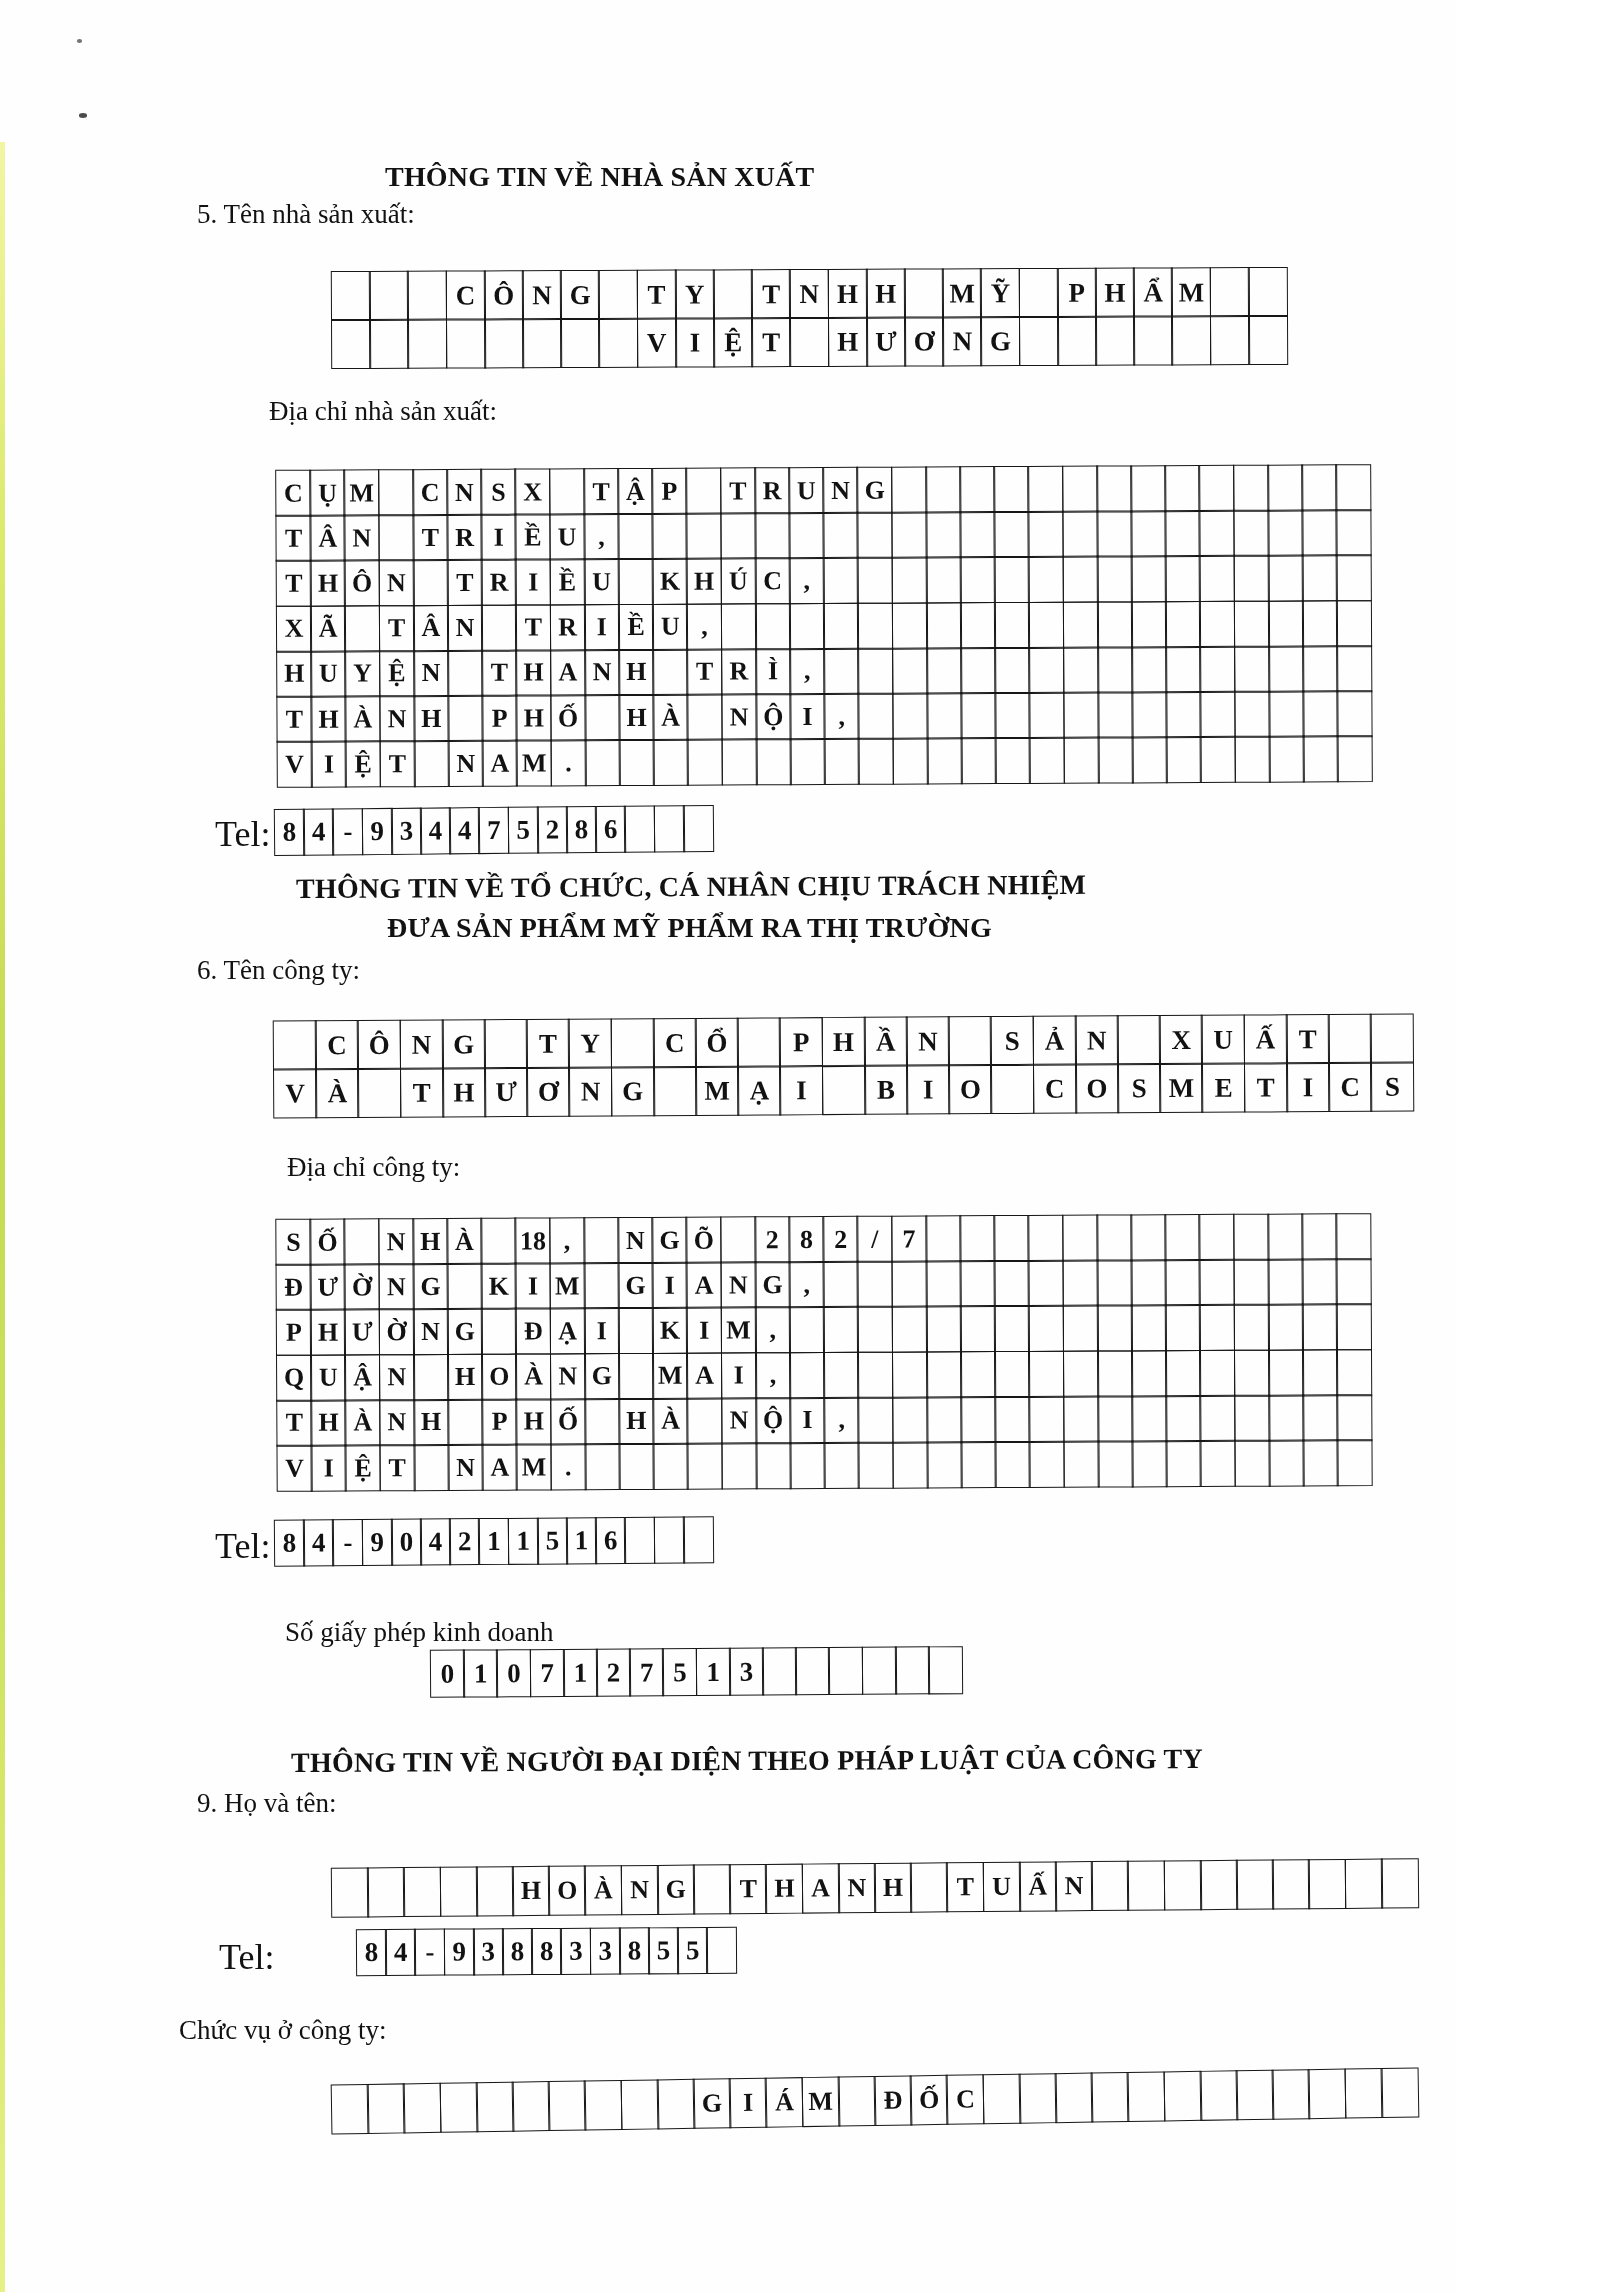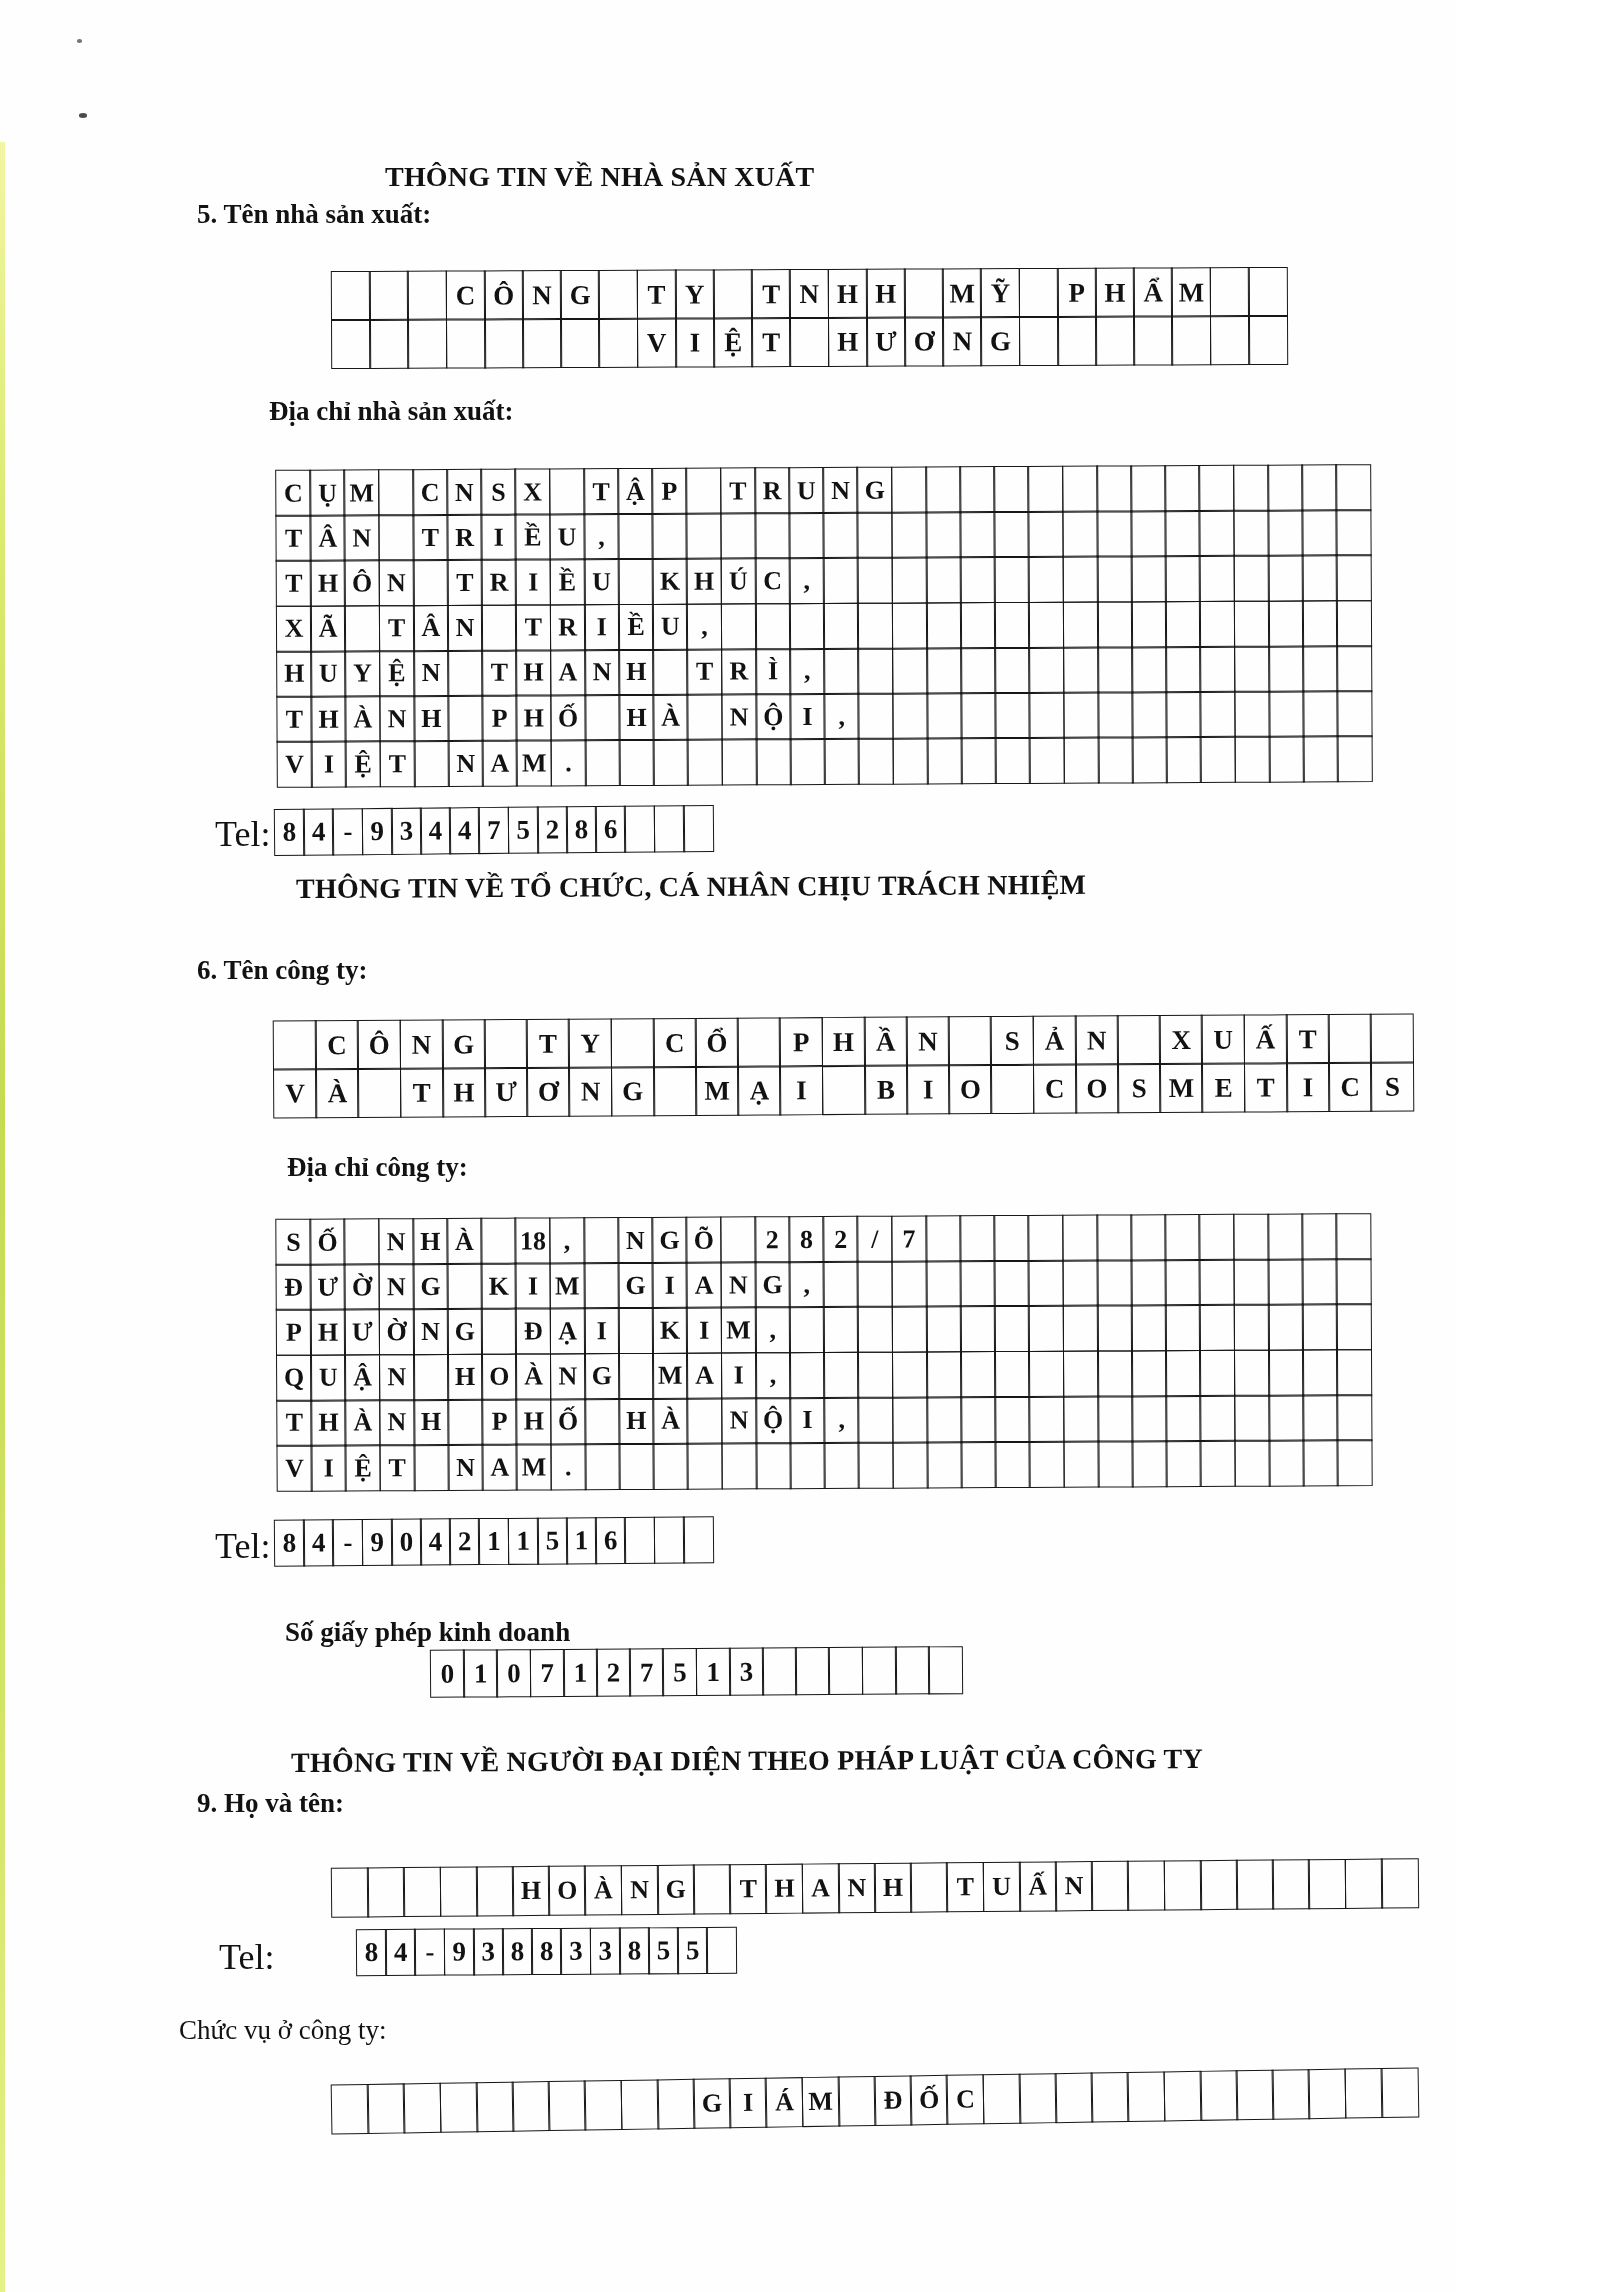--- a/index.html
+++ b/index.html
@@ -14,21 +14,21 @@
   .speck { position:absolute; background:#2c2c2c; border-radius:50%; }
   .s1 { left:77px; top:39px; width:4.5px; height:3.6px; opacity:.65; }
   .s2 { left:79px; top:113px; width:8px; height:4.5px; opacity:.85; }
 
   
   .title { position:absolute; font-weight:bold; white-space:nowrap; letter-spacing:0.2px; }
   .t1 { left:385px; top:161px; font-size:28px; }
   .t2a { left:296px; top:871px; font-size:28px; transform:rotate(-0.3deg); }
   .t2b { left:387px; top:912px; font-size:28px; }
   .t3 { left:291px; top:1745px; font-size:28px; transform:rotate(-0.25deg); }
-  .lbl { position:absolute; font-weight:bold; font-size:27px; white-space:nowrap; }
+  .lbl { position:absolute; font-weight:normal; font-size:27px; white-space:nowrap; }
   .lbl-tel { font-weight:normal; font-size:36px; }
   .lbl-5 { left:197px; top:199px; }
   .lbl-addr1 { left:269px; top:396px; }
   .lbl-tel1 { left:215px; top:813px; }
   .lbl-6 { left:197px; top:955px; }
   .lbl-addr2 { left:287px; top:1152px; }
   .lbl-tel2 { left:215px; top:1525px; }
   .lbl-license { left:285px; top:1585px;margin-top:32px; }
   .lbl-7 { left:197px; top:1788px; }
   .lbl-tel3 { left:219px; top:1936px; }
@@ -392,20 +392,21 @@
         <div class="cell">2</div>
         <div class="cell">8</div>
         <div class="cell">6</div>
         <div class="cell"></div>
         <div class="cell"></div>
         <div class="cell"></div>
       </div>
     </div>
 
   <div class="title t2a">THÔNG TIN VỀ TỔ CHỨC, CÁ NHÂN CHỊU TRÁCH NHIỆM</div>
+  <div class="title t2b">ĐƯA SẢN PHẨM MỸ PHẨM RA THỊ TRƯỜNG</div>
 
   <div class="lbl lbl-6">6. Tên công ty:</div>
   <div class="grid g-comp g3">
       <div class="grid-row">
         <div class="cell"></div>
         <div class="cell">C</div>
         <div class="cell">Ô</div>
         <div class="cell">N</div>
         <div class="cell">G</div>
         <div class="cell"></div>

